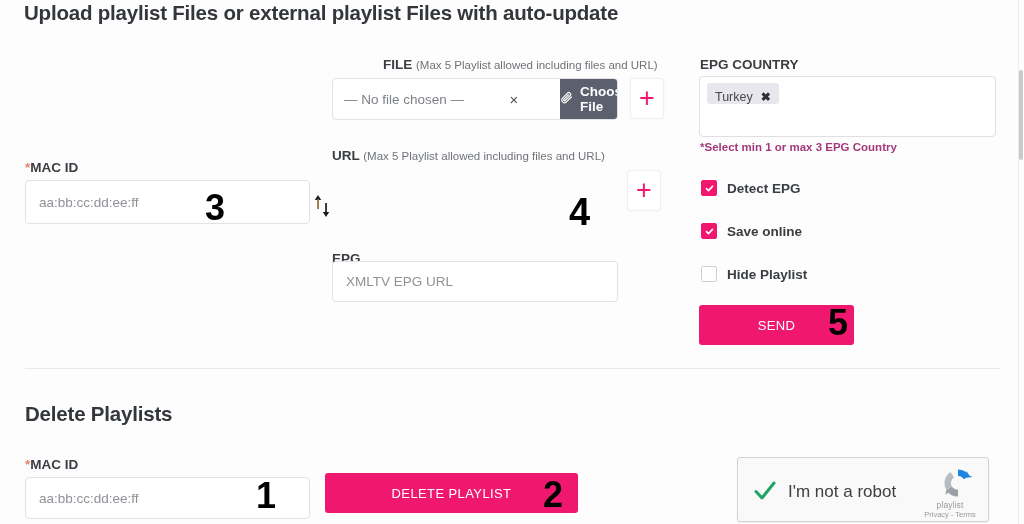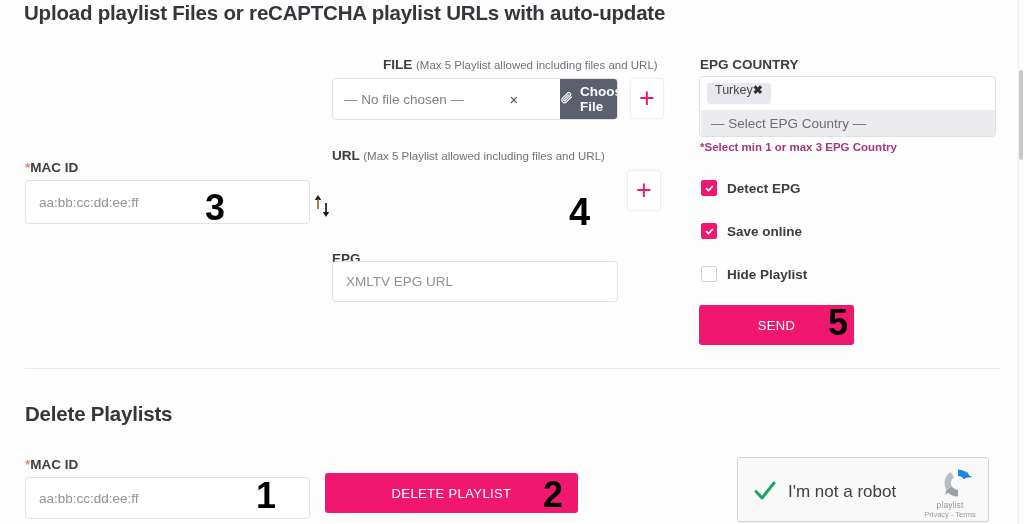--- a/index.html
+++ b/index.html
@@ -173,21 +173,22 @@
     border: 1px solid #dfdfe4;
     border-radius: 4px;
     background: #ffffff;
     overflow: hidden;
   }
   .chip {
     position: absolute;
     left: 7px; top: 6px;
     height: 21px;
     display: flex;
-    align-items: flex-start;
+    align-items: flex-end;
+    gap: 8px;
     background: #e9e7ee;
     border-radius: 3px;
     padding: 0 8px;
     font-size: 12.5px;
     color: #45484d;
   }
   .chip-x { font-size: 12px; font-weight: bold; color: #2d3035; cursor: pointer; }
   .epg-placeholder-row {
     position: absolute;
     left: 1px; top: 33px;
@@ -317,21 +318,21 @@
   #step-2 { left: 543px; top: 477px; font-size: 36px; }
   #step-3 { left: 205px; top: 190px; font-size: 36px; }
   #step-4 { left: 569px; top: 193px; font-size: 38px; }
   #step-5 { left: 828px; top: 305px; font-size: 36px; }
 </style>
 </head>
 <body>
 
 <div class="page">
 
-  <div class="section-title" id="upload-title">Upload playlist Files or reCAPTCHA playlist URLs with auto-update</div>
+  <div class="section-title" id="upload-title">Upload playlist Files or external playlist Files with auto-update</div>
 
   <div class="field-label" style="left:25px; top:160px;">
     <span class="req-star">*</span><span>MAC ID</span>
   </div>
   <input class="txt-input" id="upload-mac-input" style="left: 25px; top: 180px; width: 285px; height: 44px;" type="text" placeholder="aa:bb:cc:dd:ee:ff">
 
   <div class="swap-arrows">
     <svg width="18" height="30" viewBox="0 0 18 30">
       <g fill="#1b1b1b">
         <path d="M5 4 L8.2 9 L1.8 9 Z"></path>
@@ -368,21 +369,20 @@
 
   <div class="field-label" style="left:332px; top:251px;">EPG</div>
   <input class="txt-input" id="epg-input" style="left: 332px; top: 261px; width: 286px; height: 41px;" type="text" placeholder="XMLTV EPG URL">
 
   <div class="field-label" style="left:700px; top:57px;">EPG COUNTRY</div>
   <div class="epg-select-box">
     <div class="chip">
       <span>Turkey</span>
       <span class="chip-x">✖</span>
     </div>
-    <div class="epg-placeholder-row">— Select EPG Country —</div>
   </div>
   <div class="epg-note">*Select min 1 or max 3 EPG Country</div>
 
   <div class="cb-row" style="left:701px; top:180px;">
     <span class="cb checked">
       <svg class="cb-tick" viewBox="0 0 12 12" fill="none" stroke="#ffffff" stroke-width="2.1" stroke-linecap="round" stroke-linejoin="round">
         <path d="M2 6.2 L4.6 8.8 L10 3.2"></path>
       </svg>
     </span>
     <span class="cb-label">Detect EPG</span>

